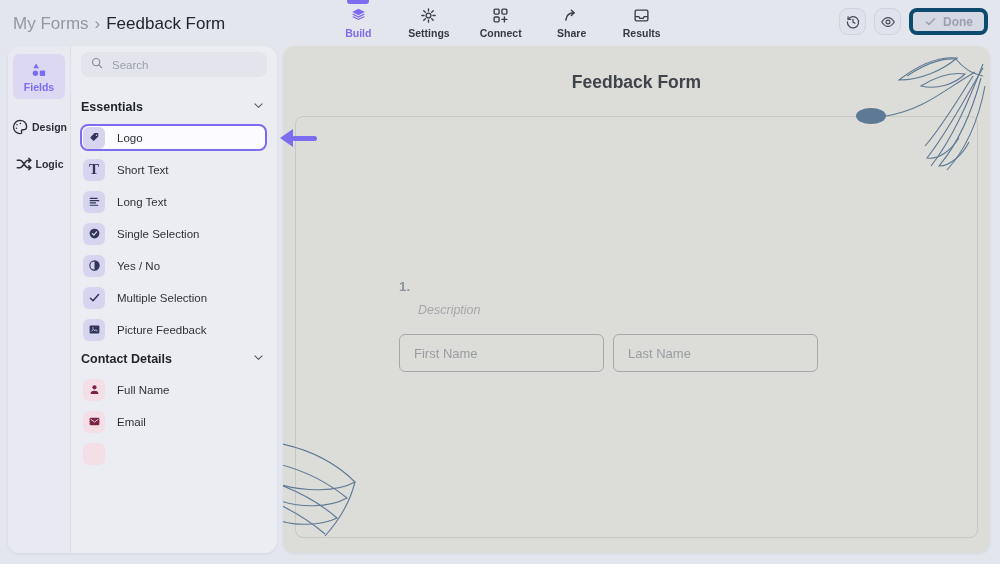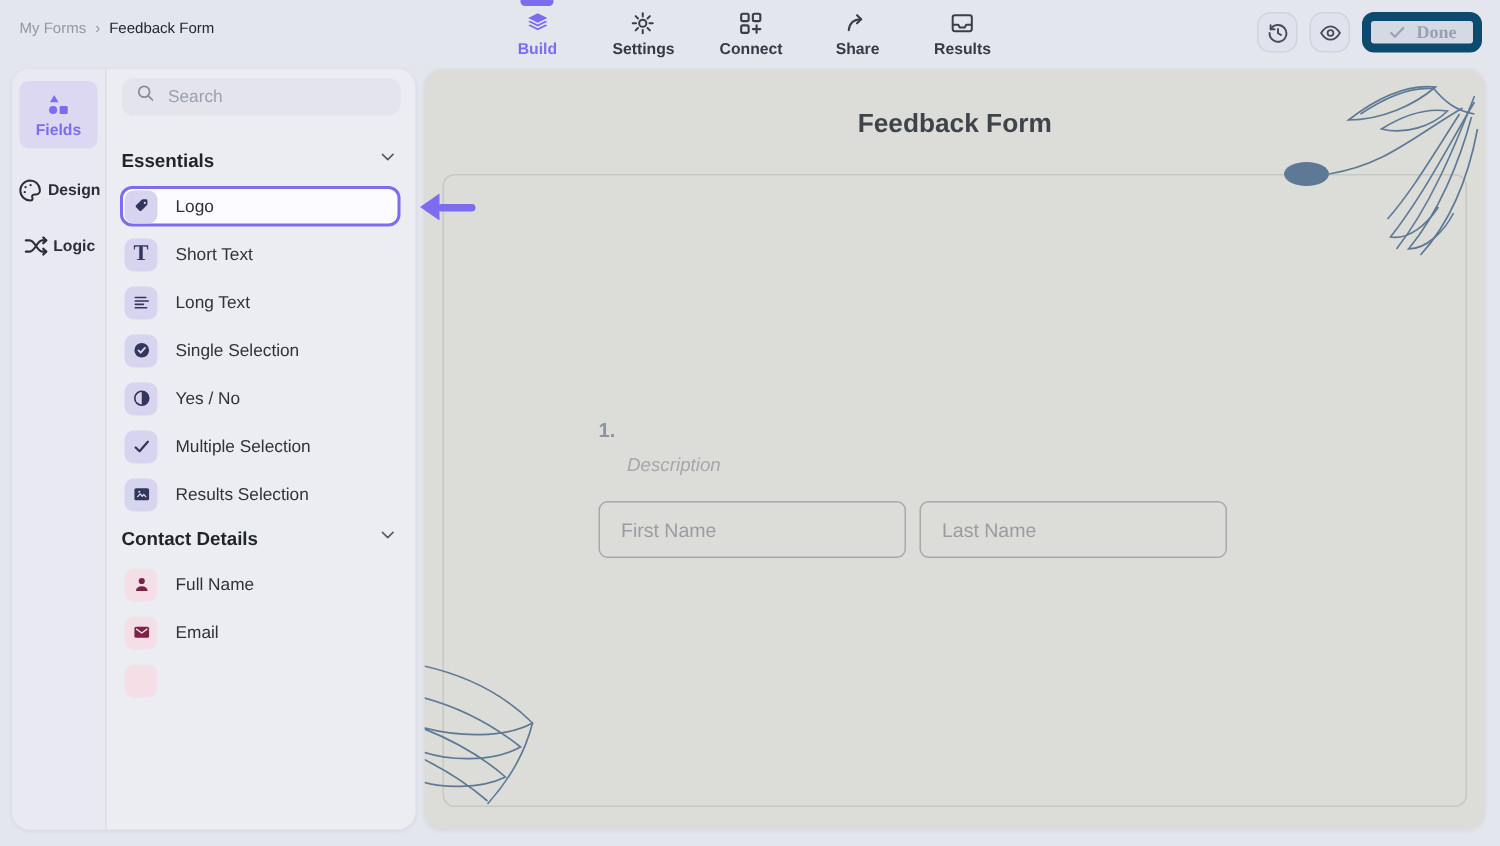--- a/index.html
+++ b/index.html
@@ -4,33 +4,33 @@
 <style>
   * { margin:0; padding:0; box-sizing:border-box; }
   html,body { width:1000px; height:564px; }
   body {
     position:relative; overflow:hidden;
     font-family:"Liberation Sans", sans-serif;
     background:var(--page_bg,#e4e6ee);
   }
   
   .topbar { position:absolute; left:0; top:0; width:1000px; height:46px; }
-  .breadcrumb { position:absolute; left:13px; top:14px; font-size:10px; color:#9298a4; display:flex; gap:6px; align-items:center;}
+  .breadcrumb { position:absolute; left:13px; top:14px; font-size:17px; color:#9298a4; display:flex; gap:6px; align-items:center;}
   .breadcrumb .current { color:#23262d; font-weight:500;}
   .tabs { position:absolute; left:0; top:0; width:1000px; height:45px; display:flex; justify-content:center; gap:30px;}
   .tab { position:relative; padding-top:7px; display:flex; flex-direction:column; align-items:center; gap:3px; color:#3a3e49; cursor:pointer; min-width:40px;}
   .tab .tlabel { font-size:10.5px; font-weight:700; color:#363a44;}
   .tab.active, .tab.active .tlabel { color:var(--accent,#7c6cf0); }
   .tab .ticon { width:17px; height:17px; }
   .tab .ticon svg { width:17px; height:17px; display:block;}
   .tind { position:absolute; top:0; left:50%; transform:translateX(-50%); width:22px; height:3.5px; background:var(--accent,#7c6cf0); border-radius:0 0 3px 3px;}
   .actions { position:absolute; right:12px; top:8px; display:flex; gap:8px; align-items:center;}
   .iconbtn { width:27px; height:27px; border-radius:9px; background:#e0e3ec; border:1px solid #cfd3de; display:flex; align-items:center; justify-content:center; color:#454b58; cursor:pointer;}
   .iconbtn svg { width:16px; height:16px; display:block;}
-  .done { height:27px; padding:0 11px; border-radius:8px; background:#d5d9e3; border:6px solid #0c4a6e; color:#99a1af; font-size:12px; font-weight:700; display:flex; align-items:center; gap:6px; font-family:Liberation Serif, serif; cursor:default;}
+  .done { height:27px; padding:0 11px; border-radius:8px; background:#d5d9e3; border:4px solid #0c4a6e; color:#99a1af; font-size:12px; font-weight:700; display:flex; align-items:center; gap:6px; font-family:Liberation Sans, sans-serif; cursor:default;}
   .done .chk, .done .chk svg { width:13px; height:13px; display:block;}
   
   .left-card { position:absolute; left:8px; top:46px; width:269px; height:507px; background:#ecedf3; border-radius:12px; box-shadow:0 1px 3px rgba(40,44,80,.08); display:flex; overflow:hidden;}
   .rail { width:62px; background:#e9eaf1; padding-top:8px; display:flex; flex-direction:column; align-items:center; flex-shrink:0;}
   .fields-tile { width:52px; height:45px; border-radius:6px; background:#dcd8f2; display:flex; flex-direction:column; align-items:center; justify-content:center; gap:2px; color:var(--accent,#7c6cf0); cursor:pointer;}
   .rail-item { margin-top:19px; display:flex; flex-direction:row; align-items:center; gap:3px; color:#2c2f38; cursor:pointer;}
   .rail-item .rlabel, .fields-tile .rlabel { font-size:10.5px; font-weight:700;}
   .rail-item svg, .fields-tile svg { width:18px; height:18px; display:block;}
   .fields-panel { flex:1; border-left:1px solid #dcdde6; padding-top:6px; overflow:hidden; position:relative;}
   .search { margin:0 10px; height:25px; border-radius:8px; background:#e3e4ec; display:flex; align-items:center; gap:8px; padding:0 9px; color:#858b98;}
@@ -257,21 +257,21 @@
             <span class="ilabel">Multiple Selection</span>
           </div>
           <div class="item">
             <span class="tile lavender">
               <svg viewBox="0 0 24 24" fill="currentColor">
                 <rect x="3" y="4.5" width="18" height="15" rx="2"></rect>
                 <path d="M6.5 15.5l3.5-4 2.6 3 1.9-2.2 3 3.2" stroke="#d7d4ef" stroke-width="1.6" fill="none" stroke-linejoin="round"></path>
                 <circle cx="9" cy="9" r="1.3" fill="#d7d4ef"></circle>
               </svg>
             </span>
-            <span class="ilabel">Results Selection</span>
+            <span class="ilabel">Picture Feedback</span>
           </div>
         </div>
         <div class="section-h">
           <span class="stitle">Contact Details</span>
           <span><svg viewBox="0 0 24 24" fill="none" stroke="currentColor" stroke-width="2" stroke-linecap="round" stroke-linejoin="round">
               <path d="M5.5 9l6.5 6.5L18.5 9"></path>
             </svg></span>
         </div>
         <div class="list">
           <div class="item">

